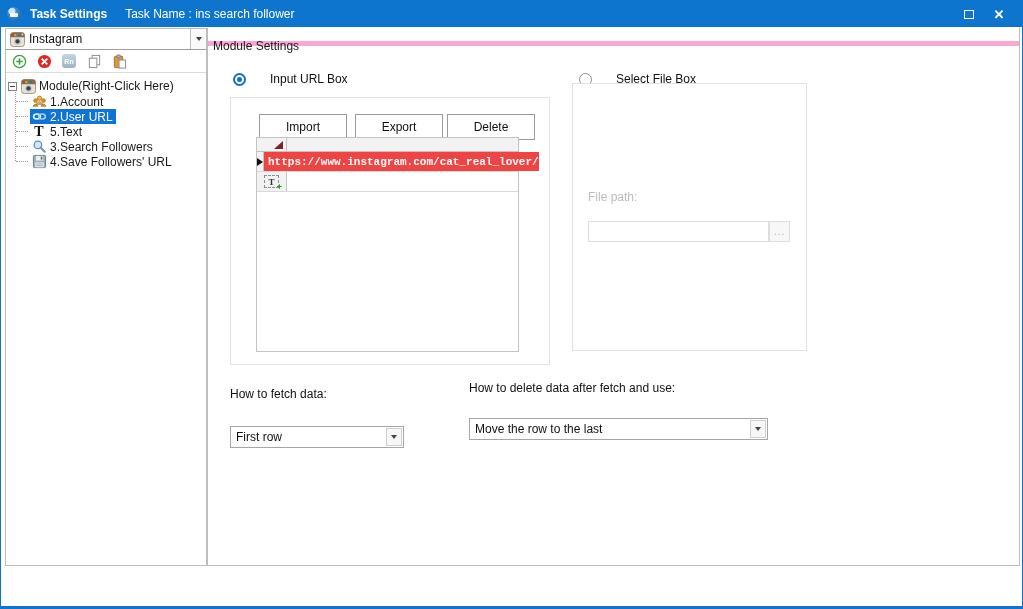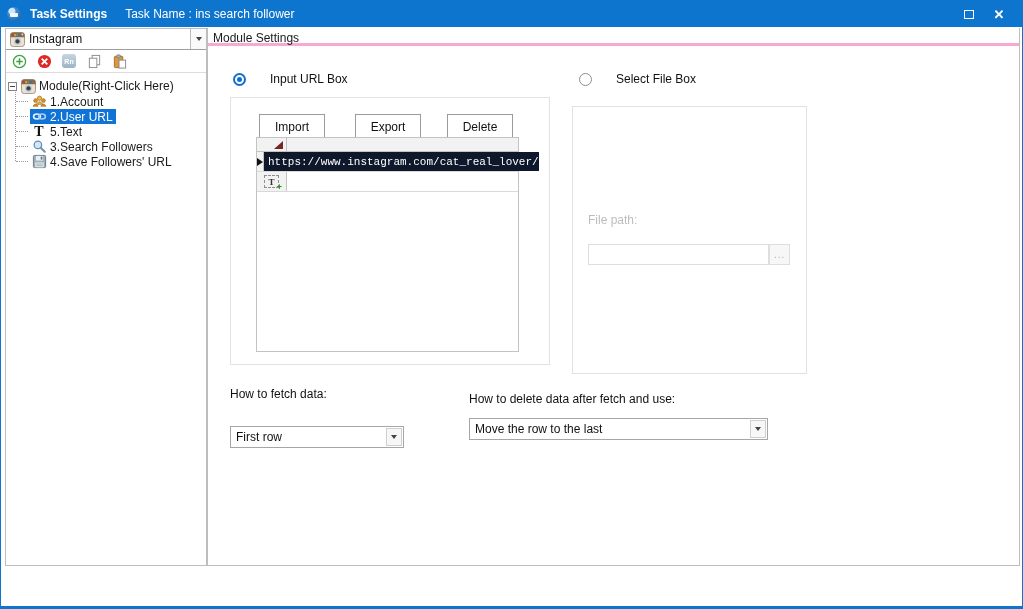--- a/index.html
+++ b/index.html
@@ -41,41 +41,41 @@
   .tree-row{height:15px;display:flex;align-items:center;padding-left:24px;position:relative;}
   .tree-row::before{content:"";position:absolute;left:10px;top:7px;width:12px;height:1px;border-top:1px dotted #9a9a9a;}
   .hl{display:flex;align-items:center;gap:3px;padding:0 3px 0 1px;height:15px;}
   .tree-row.selected .hl{background:#0f74d6;color:#fff;}
   .ticon{width:16px;height:15px;display:flex;align-items:center;justify-content:center;flex:0 0 auto;}
   .ticon svg{display:block;}
   .t-glyph{font-family:"Liberation Serif",serif;font-weight:bold;font-size:14px;color:#111;line-height:1;}
 
   
   .main{position:absolute;left:206px;top:27px;width:813px;height:538px;background:#fff;border:1px solid #bdbdbd;border-top:none;}
-  .main-header{height:18px;padding:3px 0 0 5px;font-size:12px;color:#1a1a1a;border-bottom:3px solid #f9a8d4;}
+  .main-header{height:18px;padding:11px 0 0 5px;font-size:12px;color:#1a1a1a;border-bottom:5px solid #f9a8d4;}
   .radio{width:13px;height:13px;border-radius:50%;background:#fff;flex:0 0 auto;}
   .radio.off{border:1px solid #8f8f8f;}
   .radio.on{border:2px solid #0e6fd0;position:relative;}
   .radio.on::after{content:"";position:absolute;inset:2px;border-radius:50%;background:#0e6fd0;}
   .radio-row{position:absolute;display:flex;align-items:center;gap:24px;font-size:12px;color:#111;}
   .groupbox{position:absolute;border:1px solid #e2e2e2;background:#fff;}
-  .gb-btn{position:absolute;width:66px;height:20px;background:#fff;border:1px solid #9a9a9a;font-size:12px;color:#111;
+  .gb-btn{position:absolute;width:88px;height:20px;background:#fff;border:1px solid #9a9a9a;font-size:12px;color:#111;
     display:flex;align-items:center;justify-content:center;font-family:"Liberation Sans",sans-serif;padding:12px;}
 
   
   .grid{position:absolute;left:25px;top:39px;width:263px;height:215px;border:1px solid #c3c3c3;background:#fff;}
   .g-header{height:14px;display:flex;border-bottom:1px solid #c3c3c3;background:#f2f2f2;}
   .g-corner{width:30px;border-right:1px solid #c3c3c3;position:relative;}
   .tri{position:absolute;right:3px;top:3px;width:9px;height:8px;background:#7a2424;
     clip-path:polygon(100% 0,100% 100%,0 100%);}
   .g-row{height:20px;display:flex;border-bottom:1px solid #d9d9d9;}
   .g-rowhdr{width:30px;background:#f2f2f2;border-right:1px solid #c3c3c3;display:flex;align-items:center;justify-content:center;}
   .row-marker{width:0;height:0;border-top:4px solid transparent;border-bottom:4px solid transparent;border-left:6px solid #111;}
   .g-cell{flex:1;display:flex;align-items:center;padding-left:4px;font-family:"Liberation Mono",monospace;font-size:11px;}
-  .g-row.selected .g-cell{background:#0f172a;color:#fff;}
+  .g-row.selected .g-cell{background:#ef4444;color:#fff;font-weight:bold;}
   .insert-icon{width:15px;height:13px;border:1px dashed #8f8f8f;position:relative;
     font-family:"Liberation Serif",serif;font-size:9px;font-weight:bold;color:#333;
     display:flex;align-items:center;justify-content:center;}
   .insert-icon::after{content:"+";position:absolute;right:-4px;bottom:-5px;color:#1d9a1d;font-size:9px;font-weight:bold;
     font-family:"Liberation Sans",sans-serif;}
 
   
   .filepath-label{position:absolute;left:15px;top:106px;font-size:12px;color:#bdbdbd;}
   .filepath-input{position:absolute;left:15px;top:137px;width:181px;height:21px;border:1px solid #dedede;background:#fff;}
   .browse-btn{position:absolute;left:196px;top:137px;width:21px;height:21px;border:1px solid #dedede;background:#f7f7f7;
@@ -280,28 +280,28 @@
         </div>
         <div class="g-row">
           <div class="g-rowhdr">
             <span class="insert-icon">T</span>
           </div>
           <div class="g-cell"></div>
         </div>
       </div>
     </div>
 
-    <div class="groupbox" style="left:364px;top:78px;width:235px;height:268px;">
+    <div class="groupbox" style="left:364px;top:55px;width:235px;height:268px;">
       <div class="filepath-label">File path:</div>
       <input class="filepath-input" disabled="" value="" style="">
       <div class="browse-btn">...</div>
     </div>
 
     <div class="field-label" style="left:22px;top:359px;">How to fetch data:</div>
-    <div class="field-label" style="left:261px;top:364px;">How to delete data after fetch and use:</div>
+    <div class="field-label" style="left:261px;top:353px;">How to delete data after fetch and use:</div>
 
     <div class="combo" style="left:22px;top:398px;width:174px;">
       <span>First row</span>
       <span class="arrowbtn">
         <span class="arrow-down"></span>
       </span>
     </div>
     <div class="combo" style="left:261px;top:390px;width:299px;">
       <span>Move the row to the last</span>
       <span class="arrowbtn">

